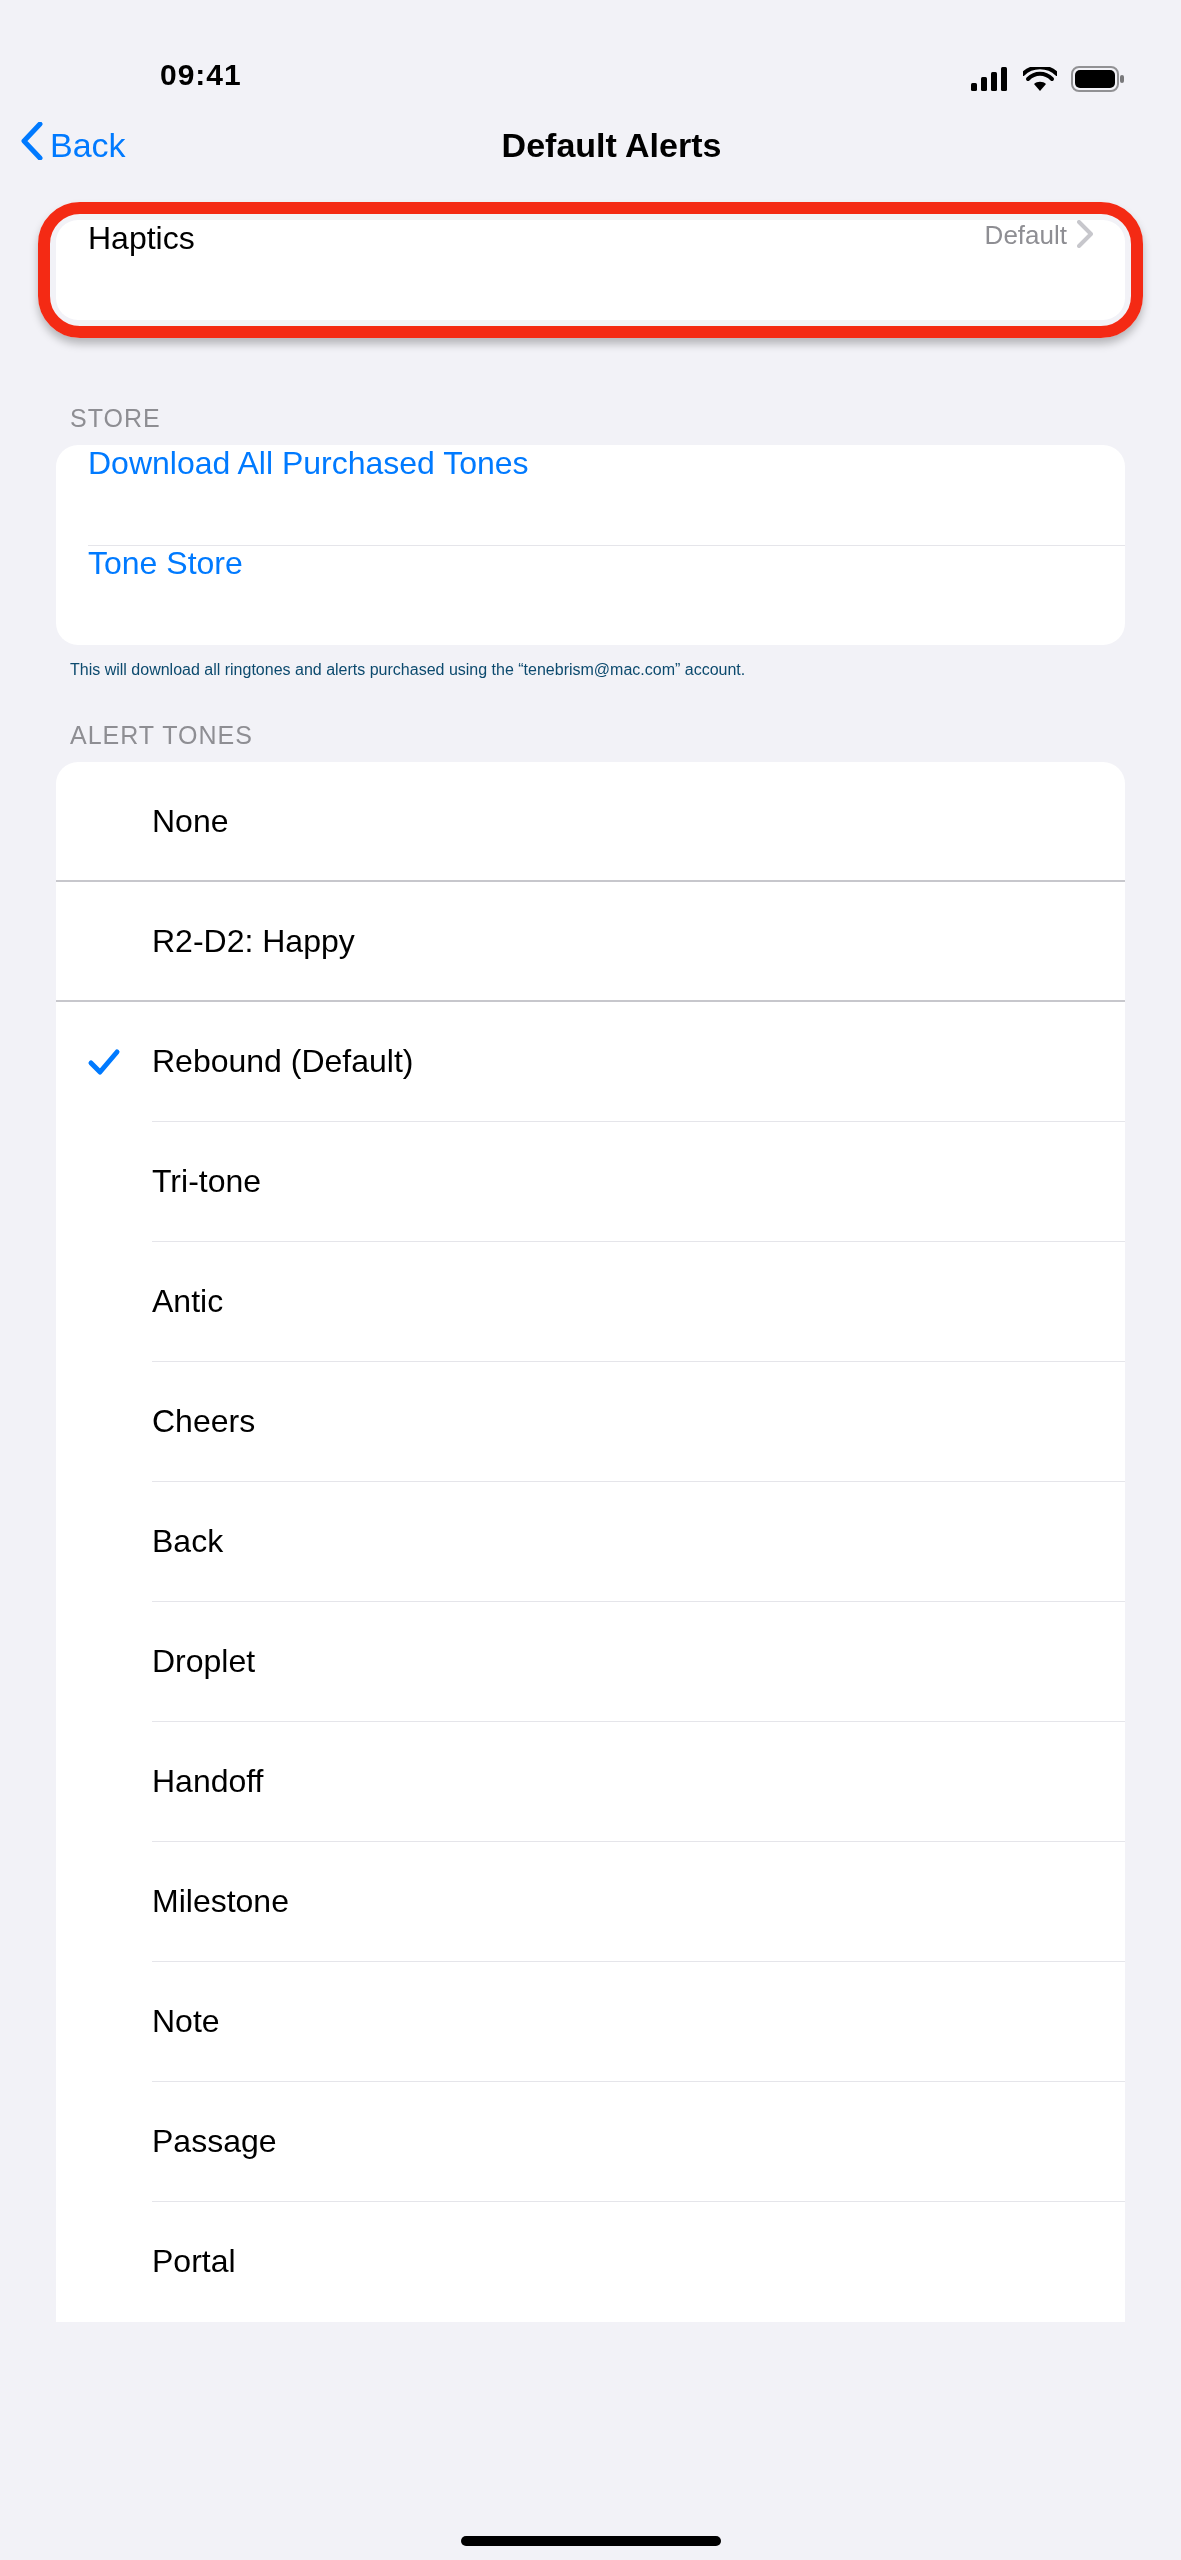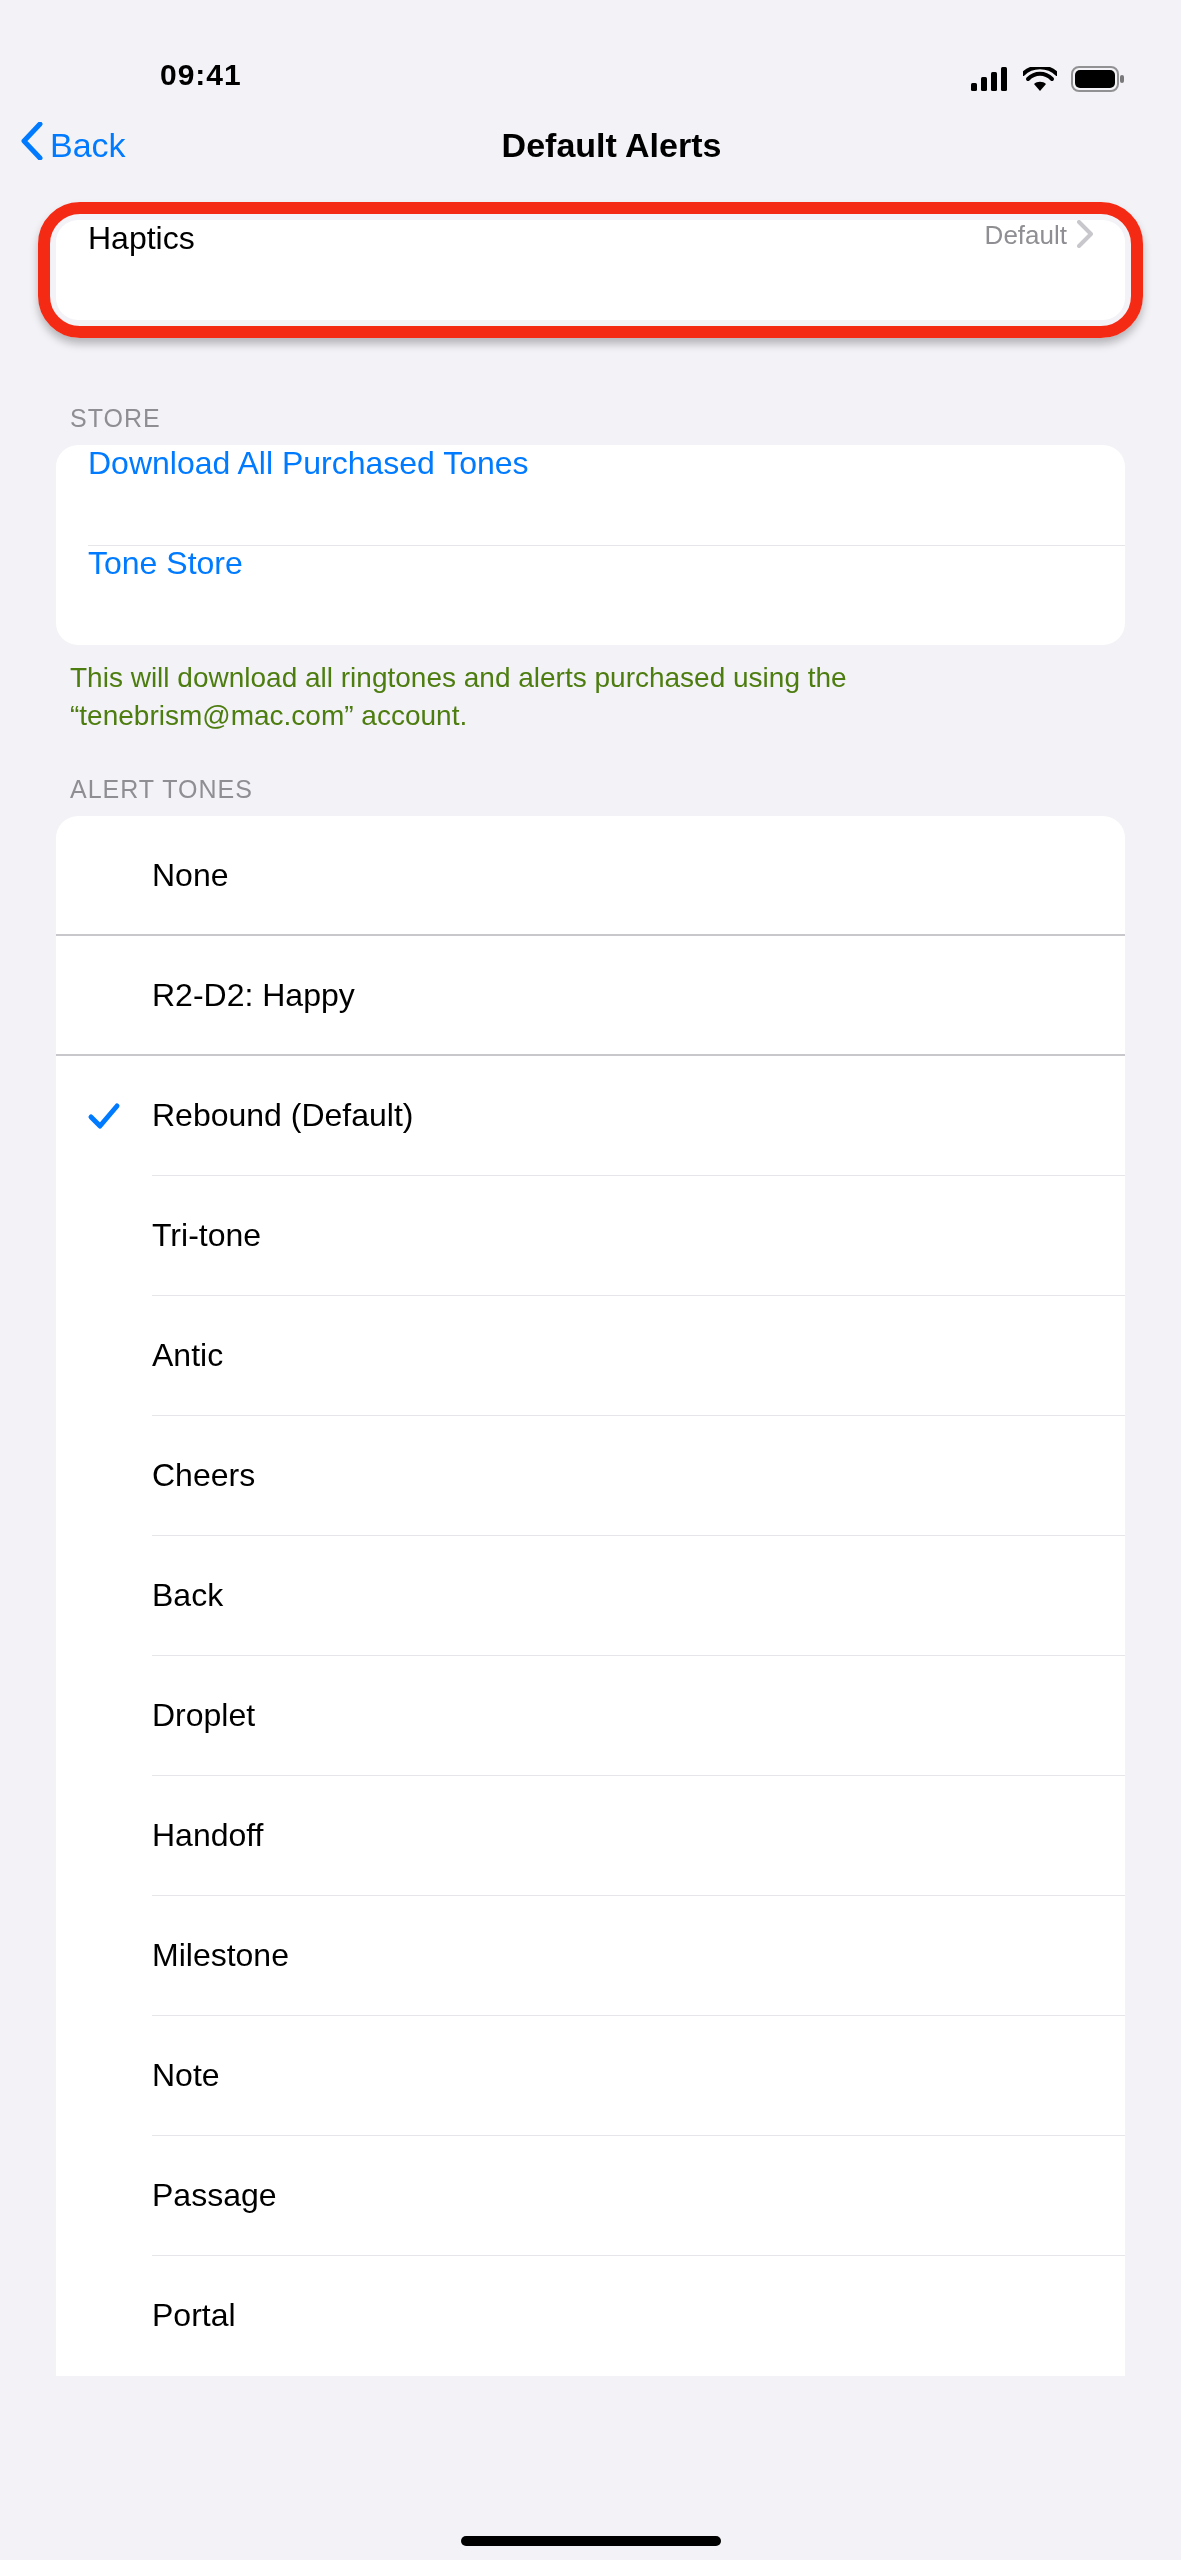--- a/index.html
+++ b/index.html
@@ -14,21 +14,21 @@
 
     
     .nav { position:relative; height:90px; display:flex; align-items:center; }
     .nav-back { position:absolute; left:20px; display:flex; align-items:center; color:#007aff; font-size:34px; }
     .nav-back svg { width:24px; height:38px; margin-right:6px; }
     .nav-title { width:100%; text-align:center; font-size:34px; font-weight:700; color:#000;margin-left:42px; }
 
     
     .group { margin:0 56px; }
     .header-label { font-size:25px; font-weight:400; color:#8e8e93; letter-spacing:1px; margin:40px 0 12px 14px; }
-    .footer-label { font-size:28px; font-weight:400; color:#4d7c0f; margin:14px 14px 0 14px; line-height:1.35; }
+    .footer-label { font-size:16px; font-weight:400; color:#0c4a6e; margin:14px 14px 0 14px; line-height:1.35; }
 
     .cell-container { background:#fff; border-radius:22px; overflow:hidden; }
     .cell { min-height:88px; display:flex; align-items:flex-start; padding:0 32px; font-size:32px; color:#000; position:relative; }
     .cell + .cell::before { content:""; position:absolute; top:0; left:32px; right:0; height:1px; background:#e5e5ea; }
     .cell .spacer { flex:1; }
     .cell .value { color:#8e8e93; font-size:26px; margin-right:10px; }
     .cell .chev { color:#c7c7cc; }
     .cell .chev svg { width:16px; height:28px; display:block; }
     .cell.link { color:#007aff; }
 

